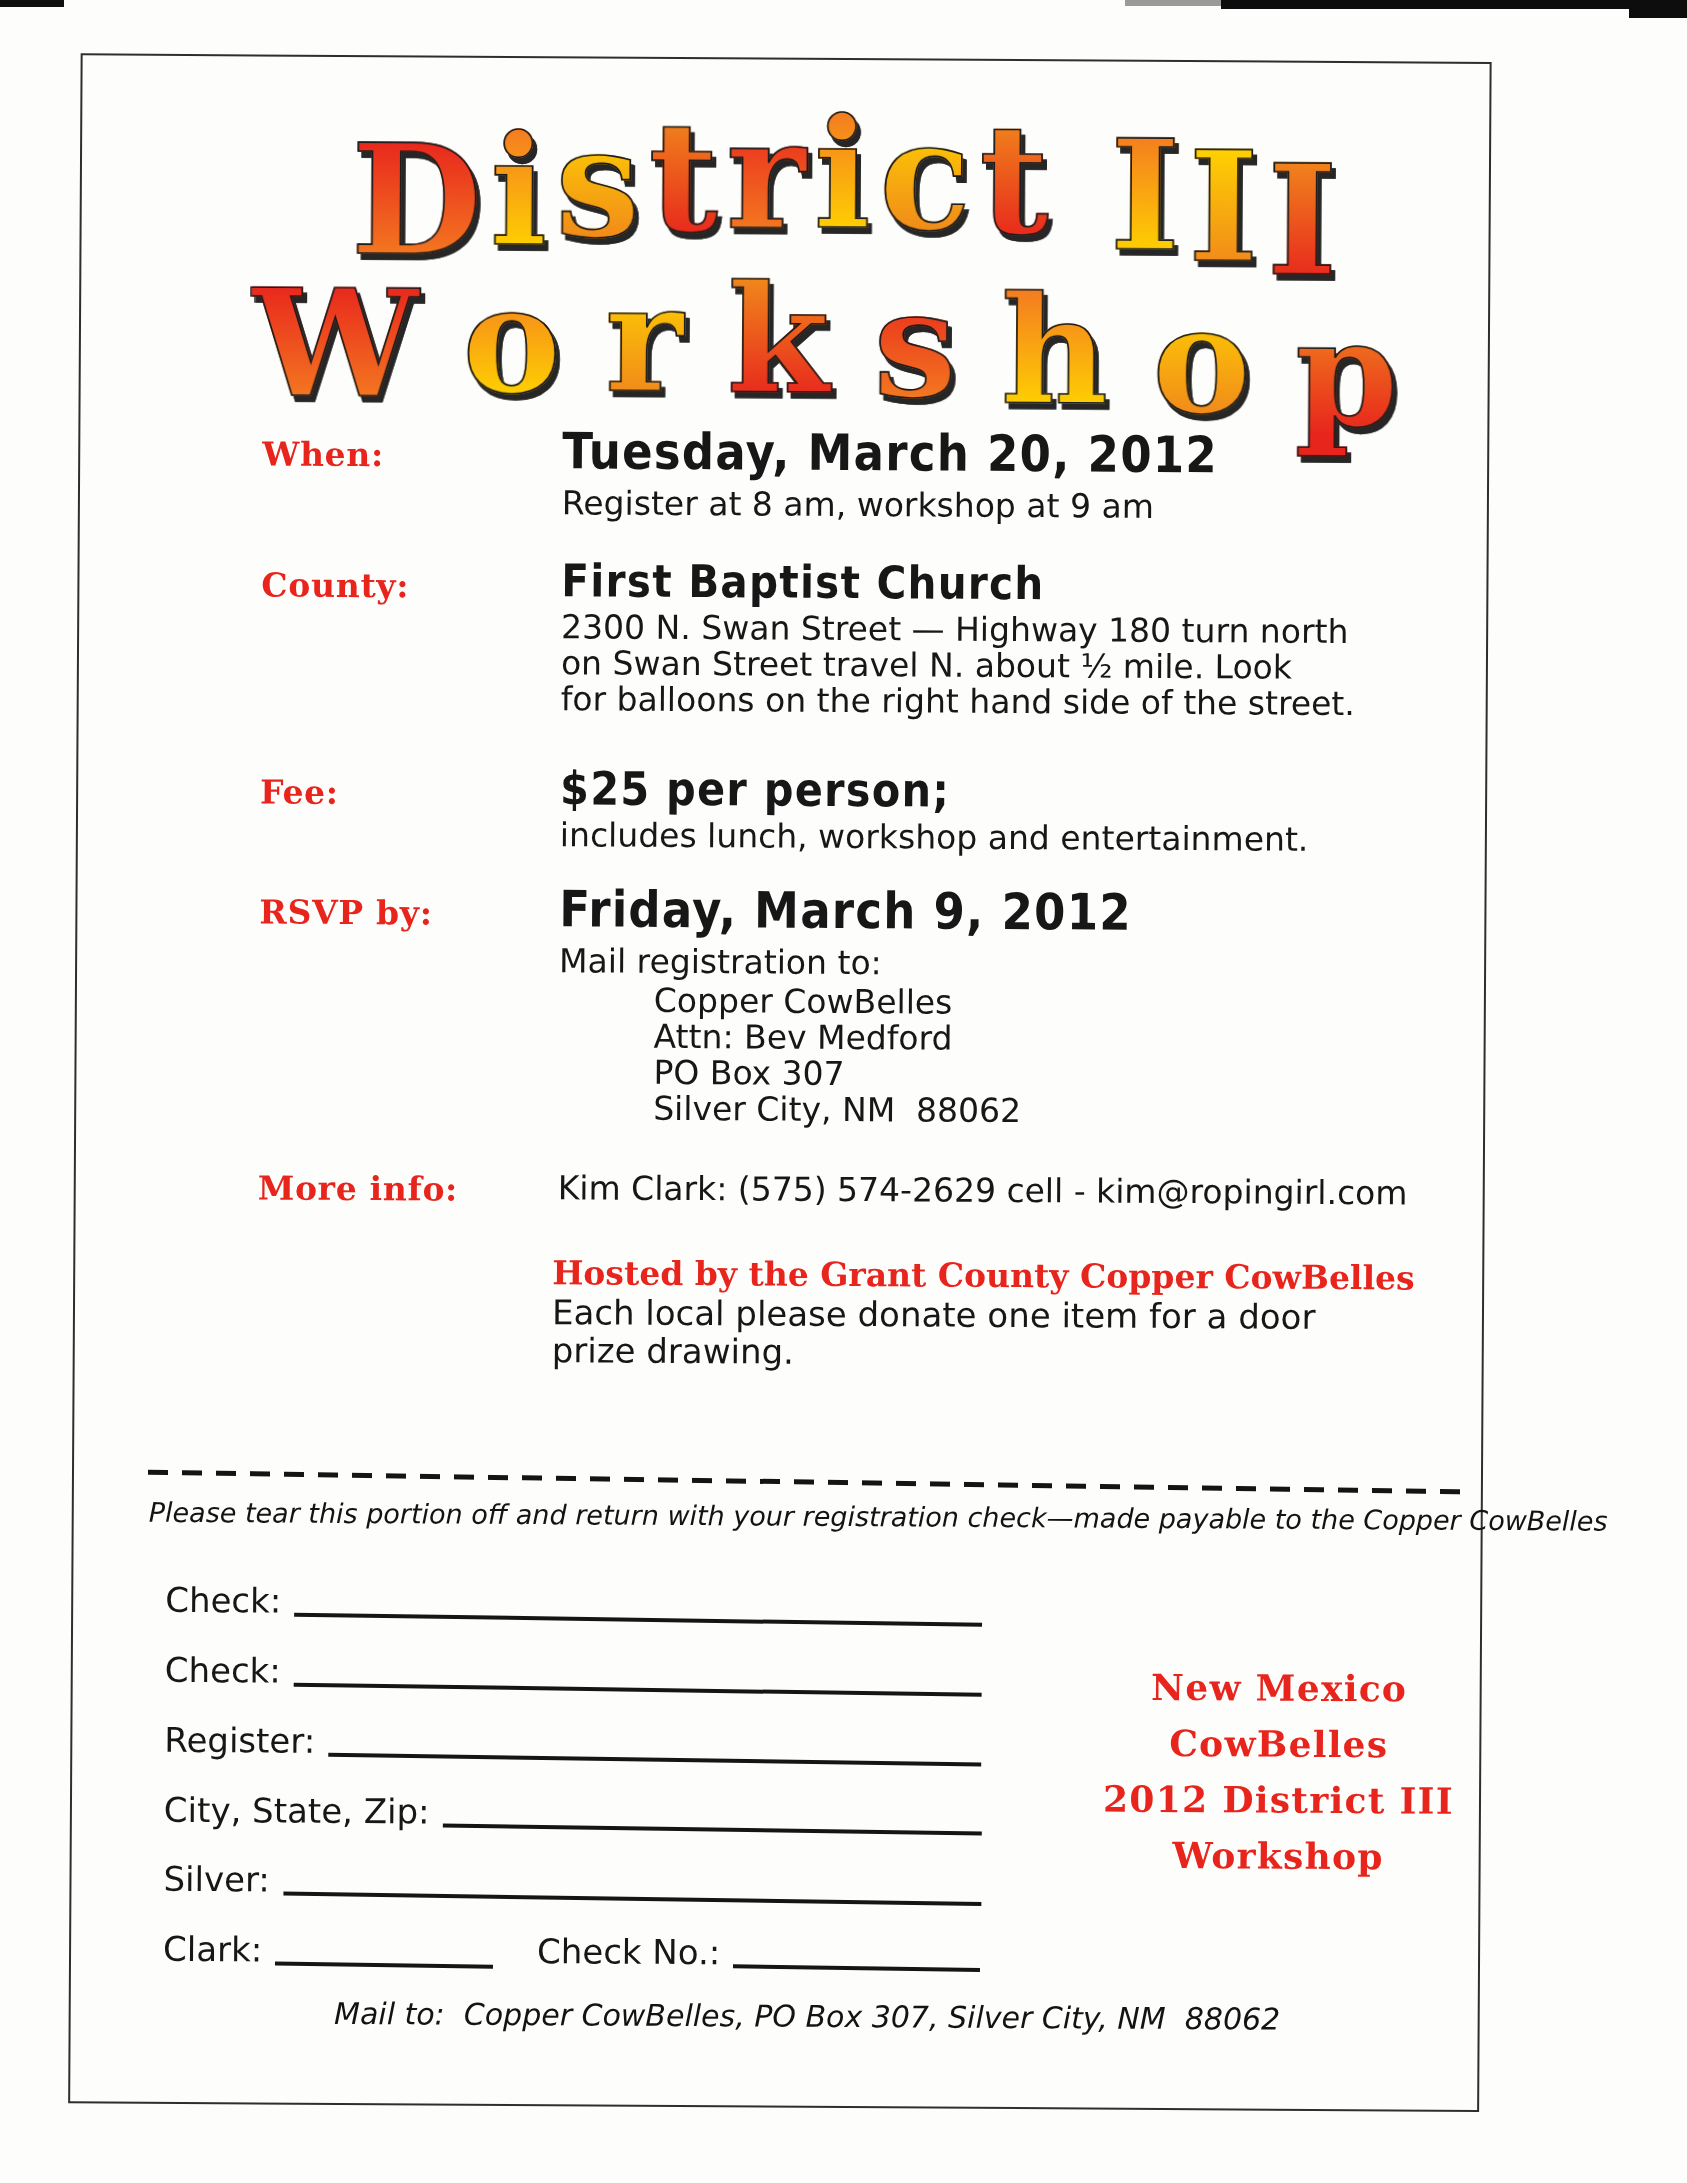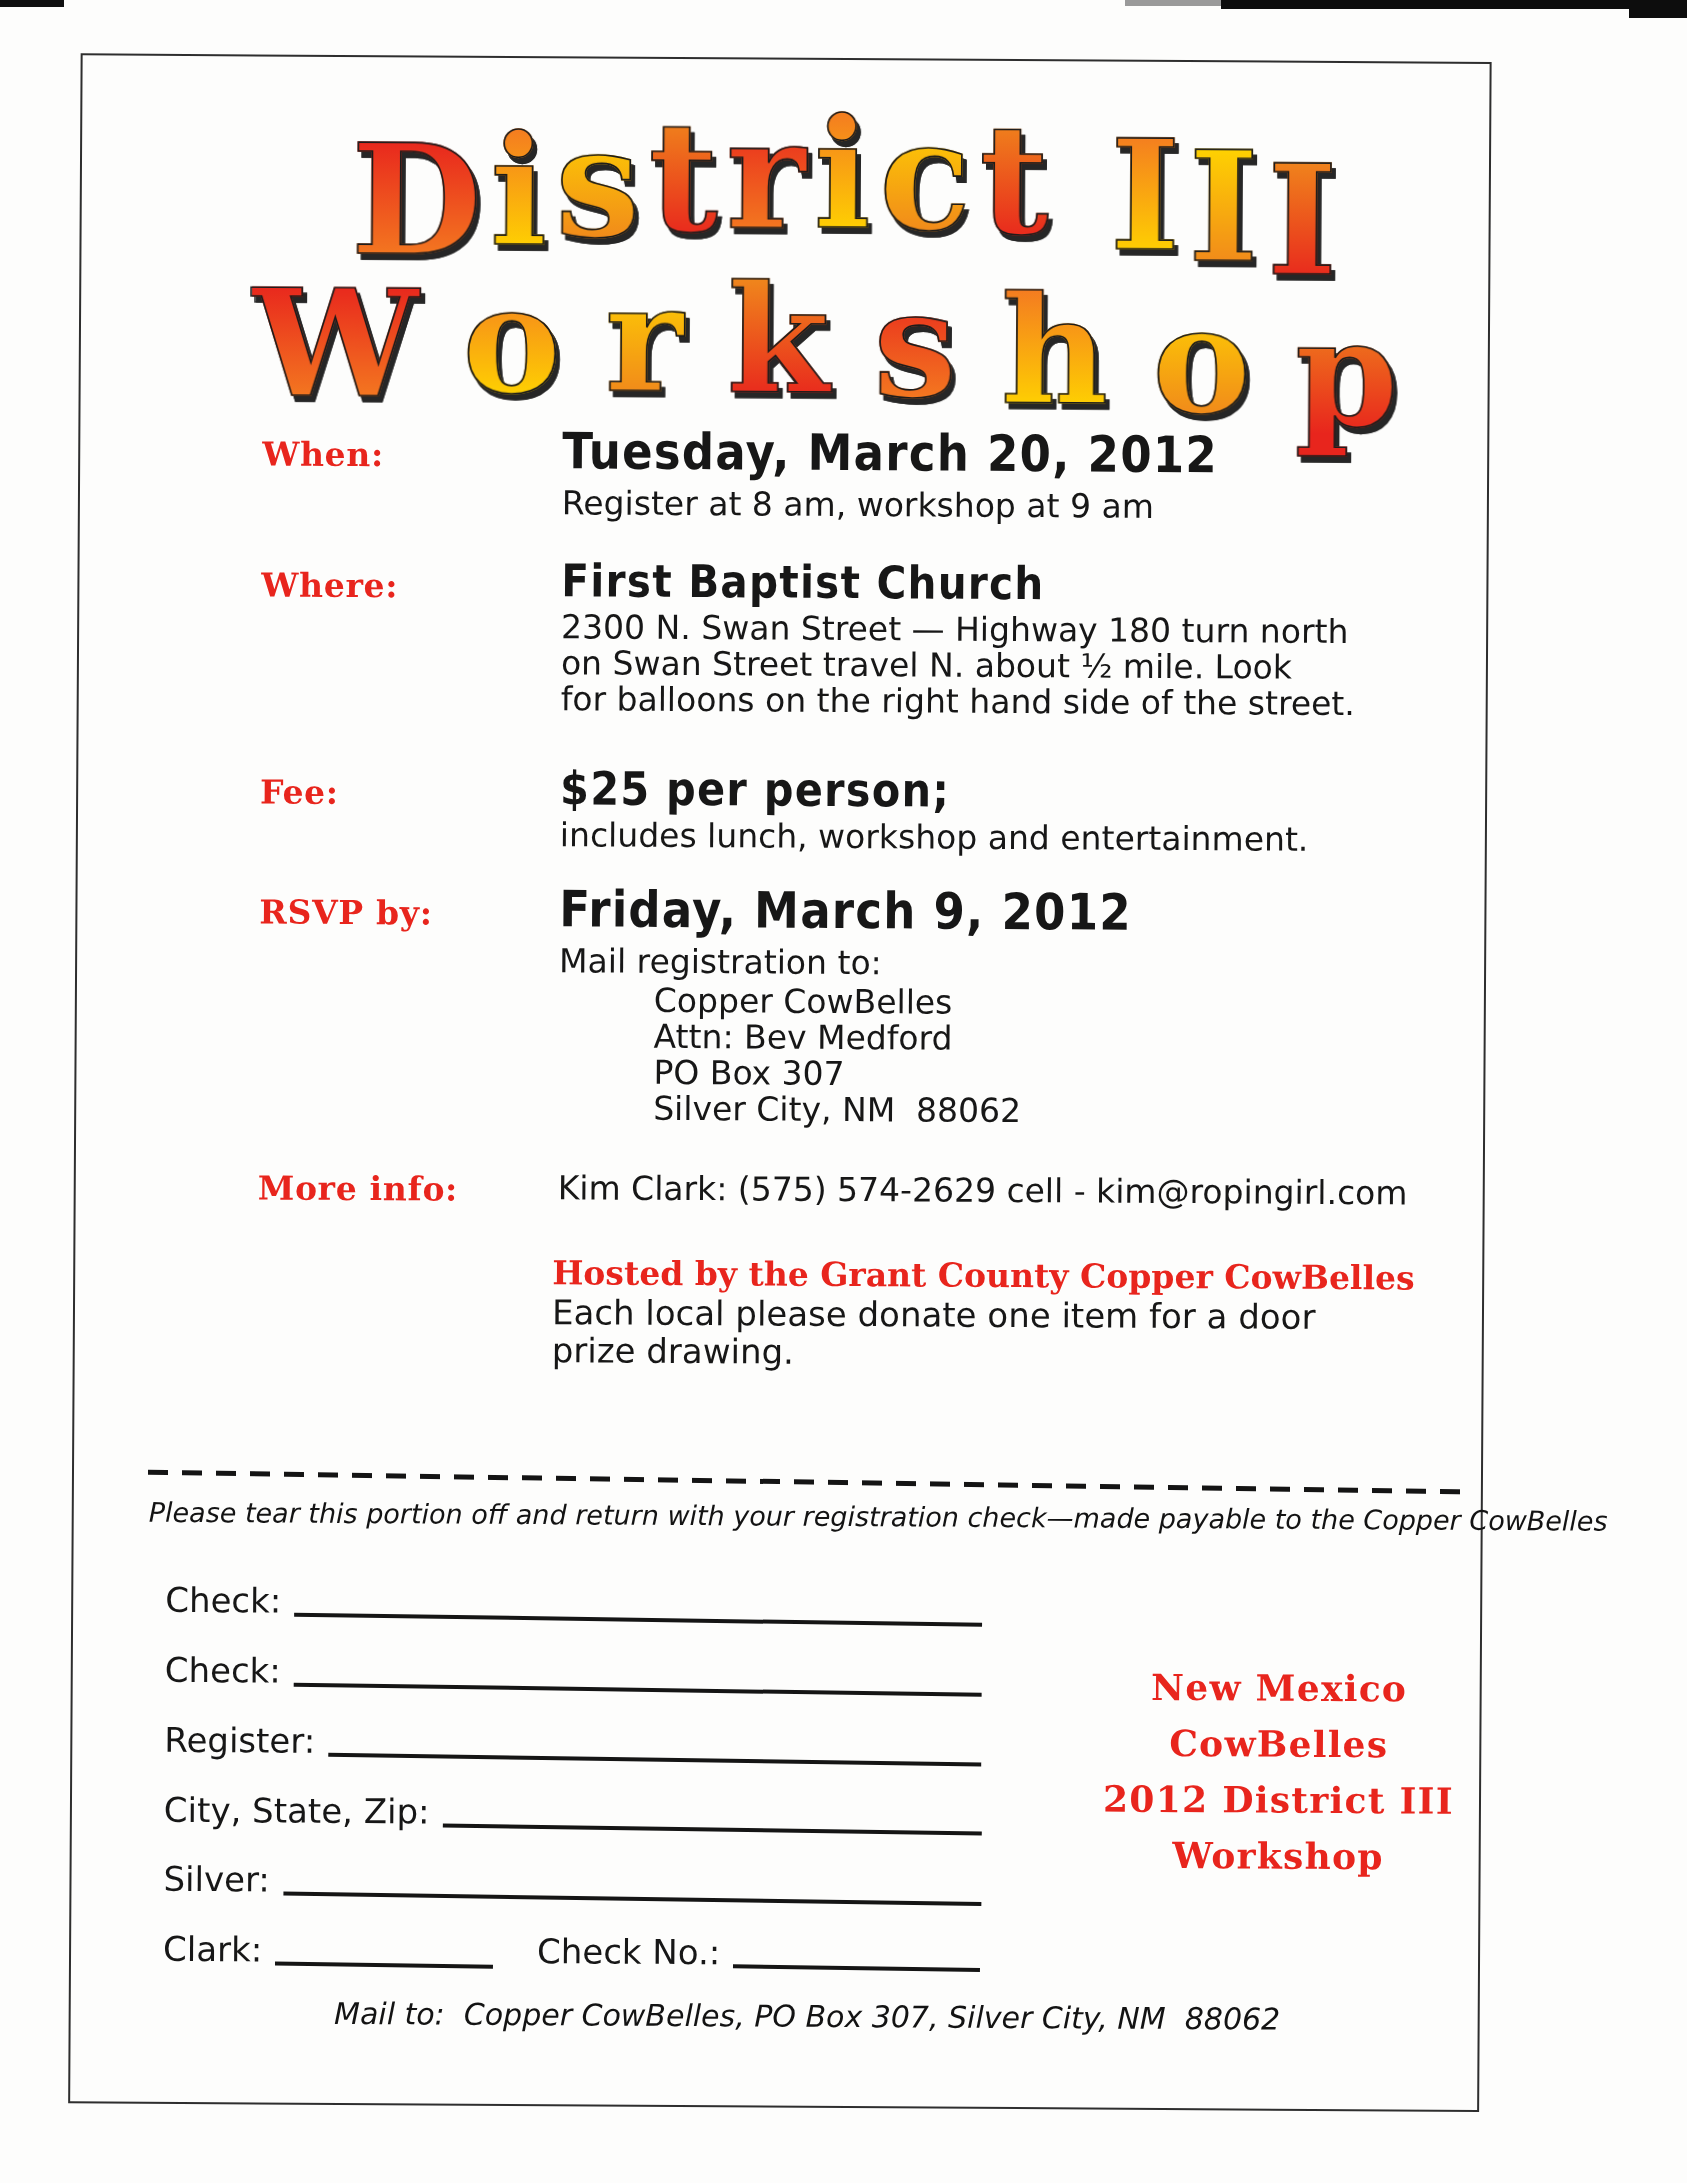--- a/index.html
+++ b/index.html
@@ -127,21 +127,21 @@
 
   <div class="abs section" style="top:423px">
     <div class="sec-label">When:</div>
     <div class="sec-content">
       <div class="heading h76">Tuesday, March 20, 2012</div>
       <div class="line first">Register at 8 am, workshop at 9 am</div>
     </div>
   </div>
 
   <div class="abs section" style="top:554px">
-    <div class="sec-label">Where:</div>
+    <div class="sec-label">County:</div>
     <div class="sec-content">
       <div class="heading h68">First Baptist Church</div>
       <div class="line">2300 N. Swan Street — Highway 180 turn north</div>
       <div class="line">on Swan Street travel N. about ½ mile. Look</div>
       <div class="line">for balloons on the right hand side of the street.</div>
     </div>
   </div>
 
   <div class="abs section" style="top:761px">
     <div class="sec-label">Fee:</div>

